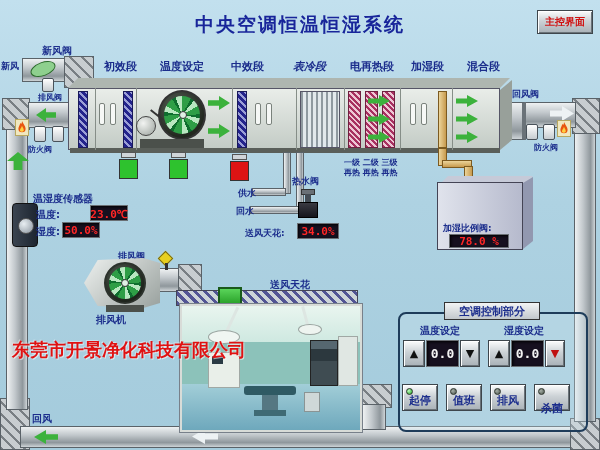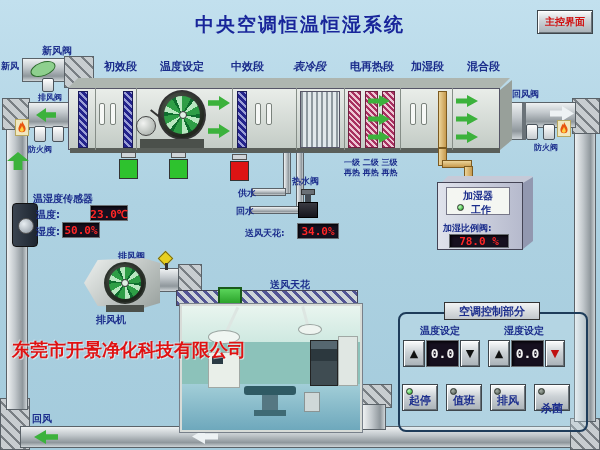--- a/index.html
+++ b/index.html
@@ -196,25 +196,20 @@
   <span class="lbl f9" style="left:236px;top:205px;">回水</span>
   <span class="lbl f9" style="left:245px;top:227px;">送风天花:</span>
   <div class="lcd" style="left:297px;top:223px;width:42px;height:16px;">34.0%</div>
 
   <div class="pipe-tan-v" style="left:438px;top:148px;width:9px;height:18px;"></div>
   <div class="pipe-tan" style="left:442px;top:160px;width:30px;height:8px;"></div>
   <div class="pipe-tan-v" style="left:464px;top:166px;width:9px;height:14px;"></div>
   <div class="abs" style="left:441px;top:176px;width:92px;height:7px;background:#c6cad8;clip-path:polygon(7px 0,92px 0,85px 7px,0 7px);"></div>
   <div class="abs" style="left:523px;top:177px;width:10px;height:72px;background:#9298b0;clip-path:polygon(10px 0,10px 64px,0 72px,0 6px);"></div>
   <div class="abs" style="left:437px;top:182px;width:86px;height:68px;background:linear-gradient(90deg,#e0e3ec,#b6bacd);border:1px solid #445;box-sizing:border-box;"></div>
-  <div class="abs" style="left:446px;top:187px;width:64px;height:28px;background:#f4f6f2;border:1px solid #778;box-sizing:border-box;text-align:center;">
-    <span class="lbl f10" style="position:static;display:block;margin-top:1px;">加湿器</span>
-    <span class="led on" style="left:10px;top:16px;"></span>
-    <span class="lbl f10" style="left:24px;top:15px;">工作</span>
-  </div>
   <span class="lbl f9" style="left:443px;top:222px;">加湿比例阀:</span>
   <div class="lcd" style="left:449px;top:234px;width:60px;height:14px;">78.0 %</div>
 
   <span class="lbl f9" style="left:118px;top:250px;">排风阀</span>
   <div class="duct-h" style="left:152px;top:268px;width:32px;height:24px;"></div>
   <div class="elbow" style="left:178px;top:264px;width:24px;height:38px;"></div>
   <div class="abs" style="left:160px;top:253px;width:11px;height:11px;background:#e8d020;border:1px solid #776a10;transform:rotate(45deg);box-sizing:border-box;"></div>
   <div class="abs" style="left:165px;top:263px;width:3px;height:7px;background:#333;"></div>
   <div class="abs" style="left:84px;top:258px;width:76px;height:50px;background:linear-gradient(135deg,#eef1ef,#99a19e);clip-path:polygon(0 50%,18% 4%,78% 0,100% 10%,100% 90%,78% 100%,18% 96%);filter:drop-shadow(0 0 1px #3a423e);"></div>
   <div class="abs" style="left:104px;top:262px;width:42px;height:42px;border-radius:50%;background:radial-gradient(circle at 40% 35%,#565e56,#1f251d 70%);border:2px solid #2c322c;box-sizing:border-box;"></div>

